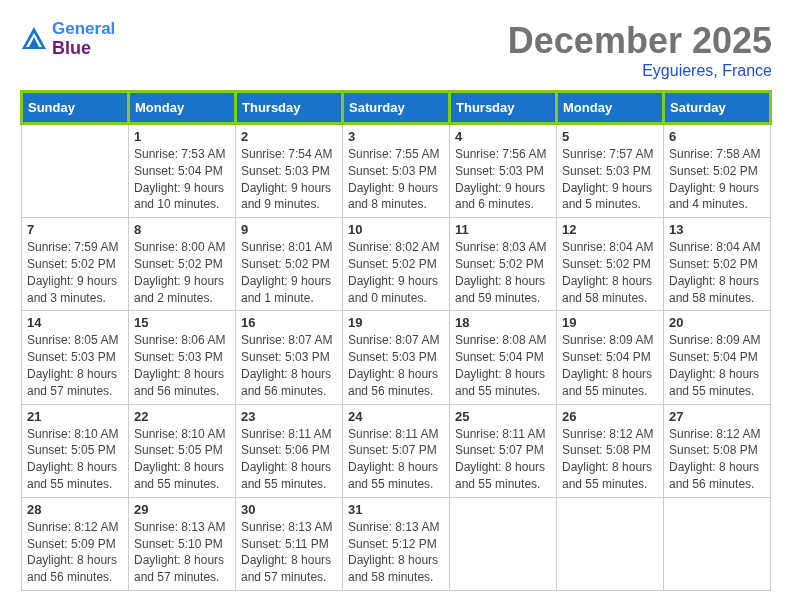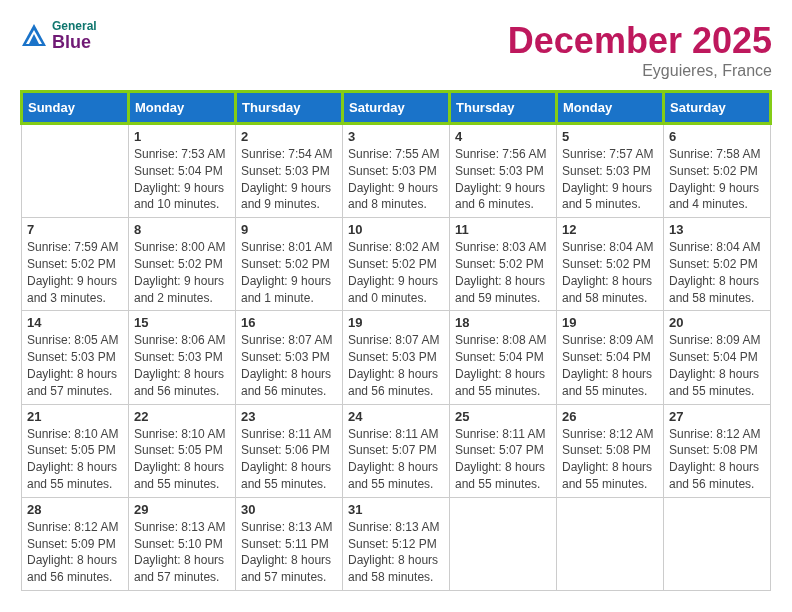--- a/index.html
+++ b/index.html
@@ -19,45 +19,45 @@
     .logo {
       display: flex;
       align-items: center;
     }
     .logo-text {
       display: flex;
       flex-direction: column;
       line-height: 1.1;
     }
     .logo-general {
-      font-size: 12px;
-      font-weight: bold;
-      color: #0f766e;
+      font-size: 17px;
+      font-weight: bold;
+      color: #3b82f6;
     }
     .logo-blue {
       font-size: 18px;
       font-weight: bold;
       color: #701a75;
     }
     .logo-icon {
       width: 28px;
       height: 28px;
       margin-right: 4px;
     }
     .title-area {
       text-align: right;
     }
     .month-title {
       font-size: 36px;
       font-weight: bold;
-      color: #be185d;
+      color: #737373;
     }
     .location {
       font-size: 16px;
-      color: #737373;
+      color: #1d4ed8;
     }
     .calendar {
       width: 100%;
       border-collapse: collapse;
       font-size: 11px;
     }
     .calendar thead th {
       background-color: #1a73c9;
       color: white;
       padding: 7px 5px;

